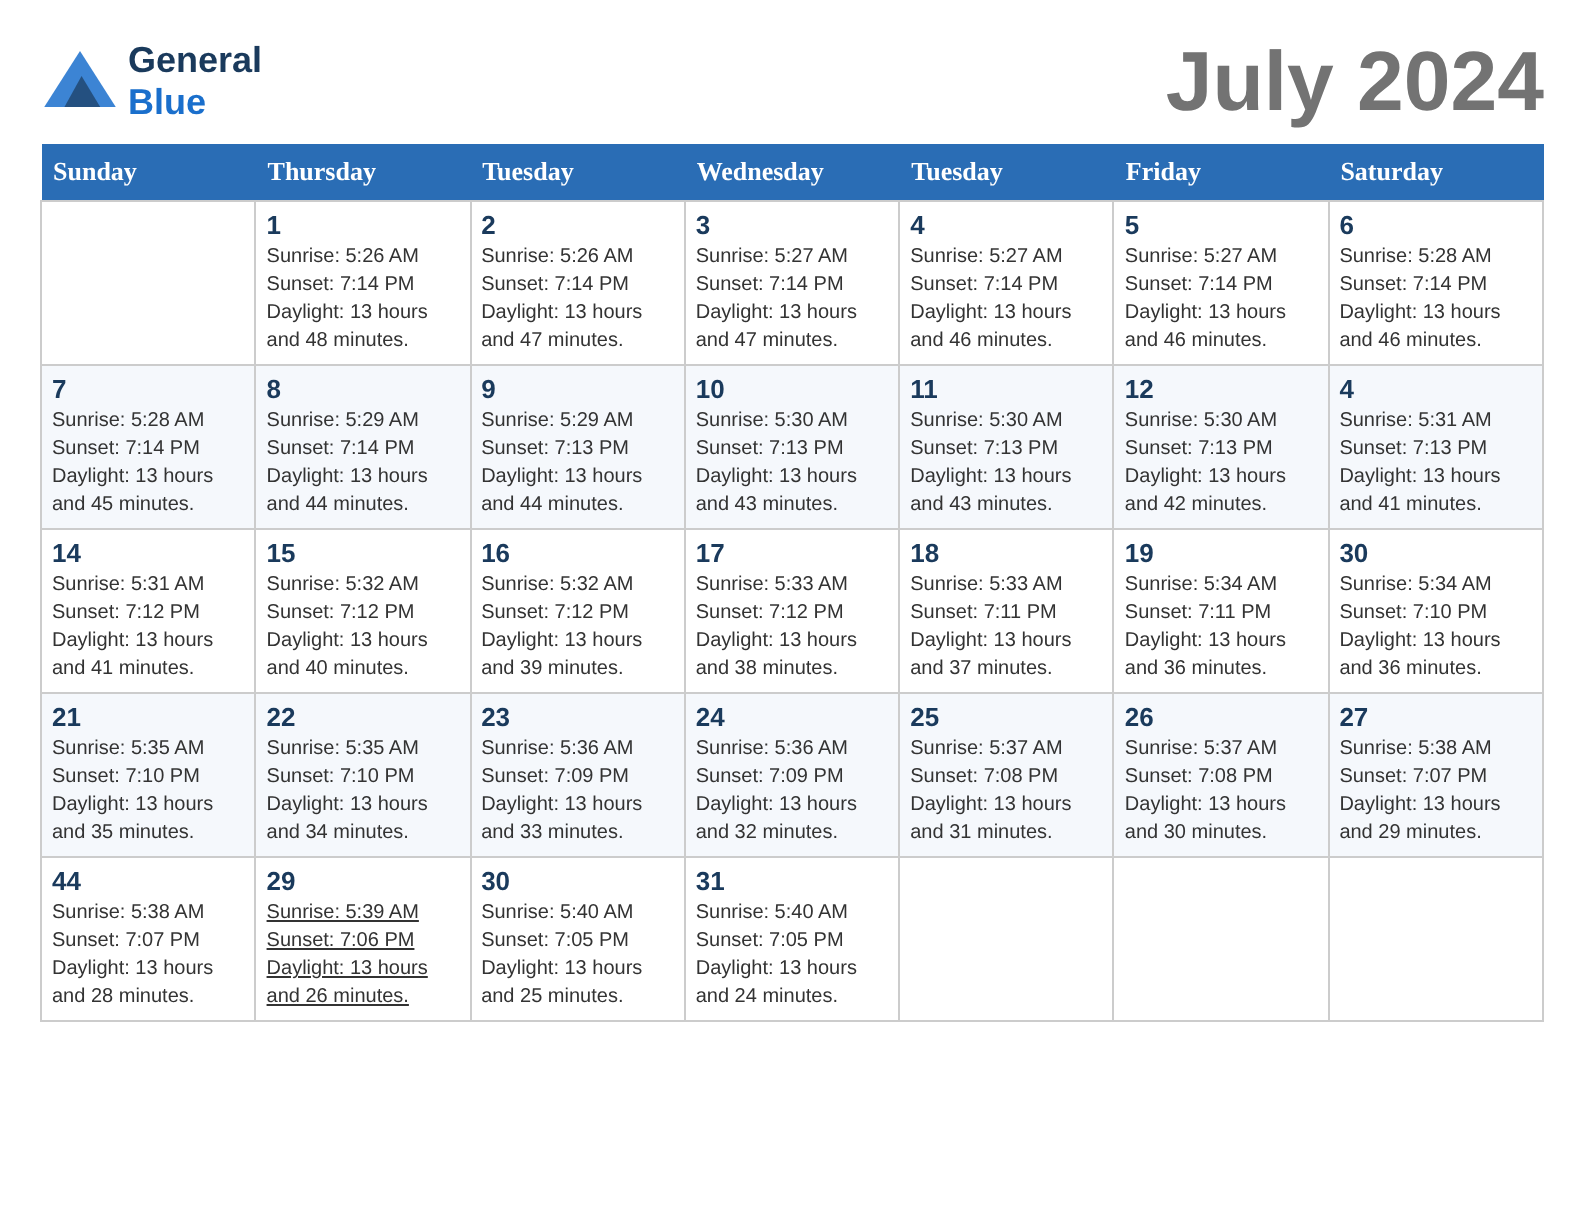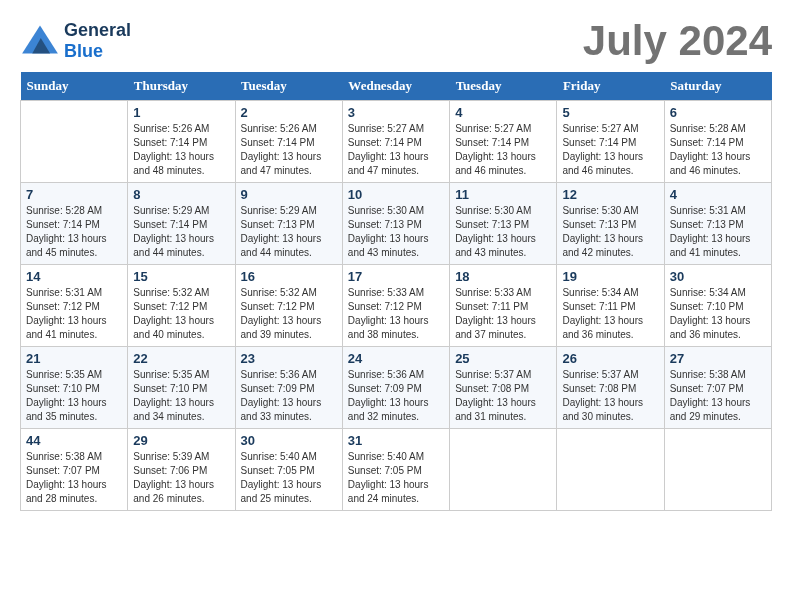--- a/index.html
+++ b/index.html
@@ -317,21 +317,21 @@
       <tr>
         <td>
           <span class="day-num">44</span>
           <div class="day-info" style="white-space: pre-line;">Sunrise: 5:38 AM
 Sunset: 7:07 PM
 Daylight: 13 hours
 and 28 minutes.</div>
         </td>
         <td>
           <span class="day-num">29</span>
-          <div class="day-info" style="white-space: pre-line;">Sunrise: 5:39 AM
+          <div class="day-info" style="white-space: pre-line; text-decoration: underline;">Sunrise: 5:39 AM
 Sunset: 7:06 PM
 Daylight: 13 hours
 and 26 minutes.</div>
         </td>
         <td>
           <span class="day-num">30</span>
           <div class="day-info" style="white-space: pre-line;">Sunrise: 5:40 AM
 Sunset: 7:05 PM
 Daylight: 13 hours
 and 25 minutes.</div>

